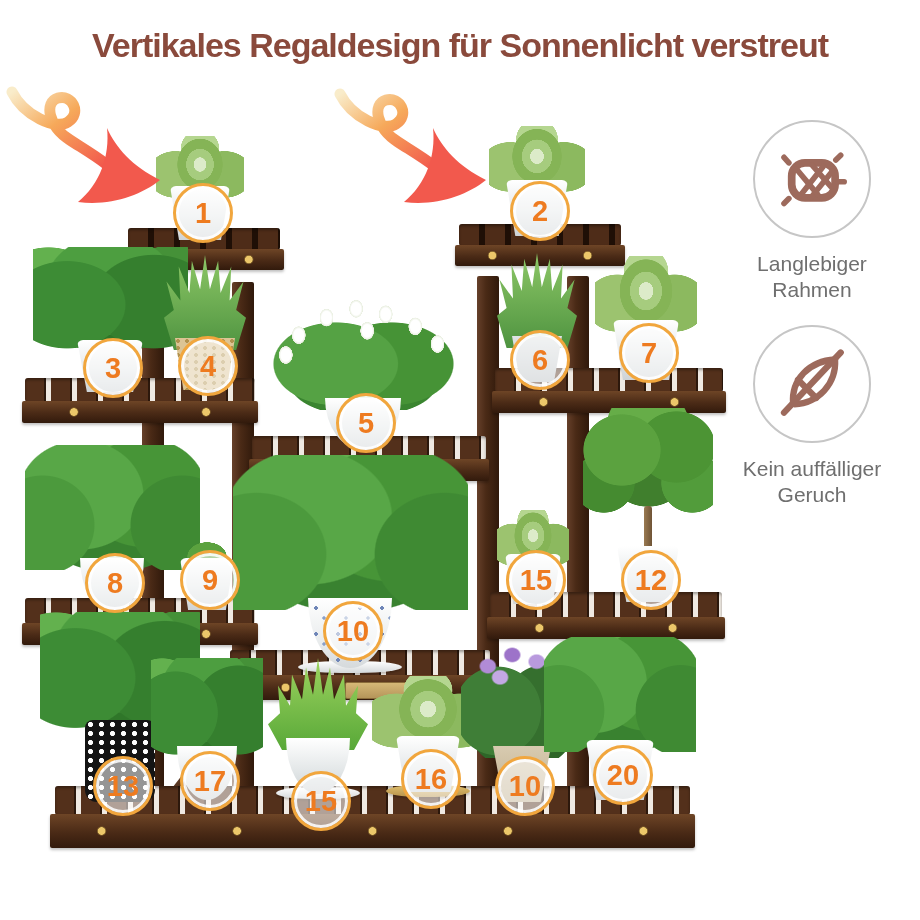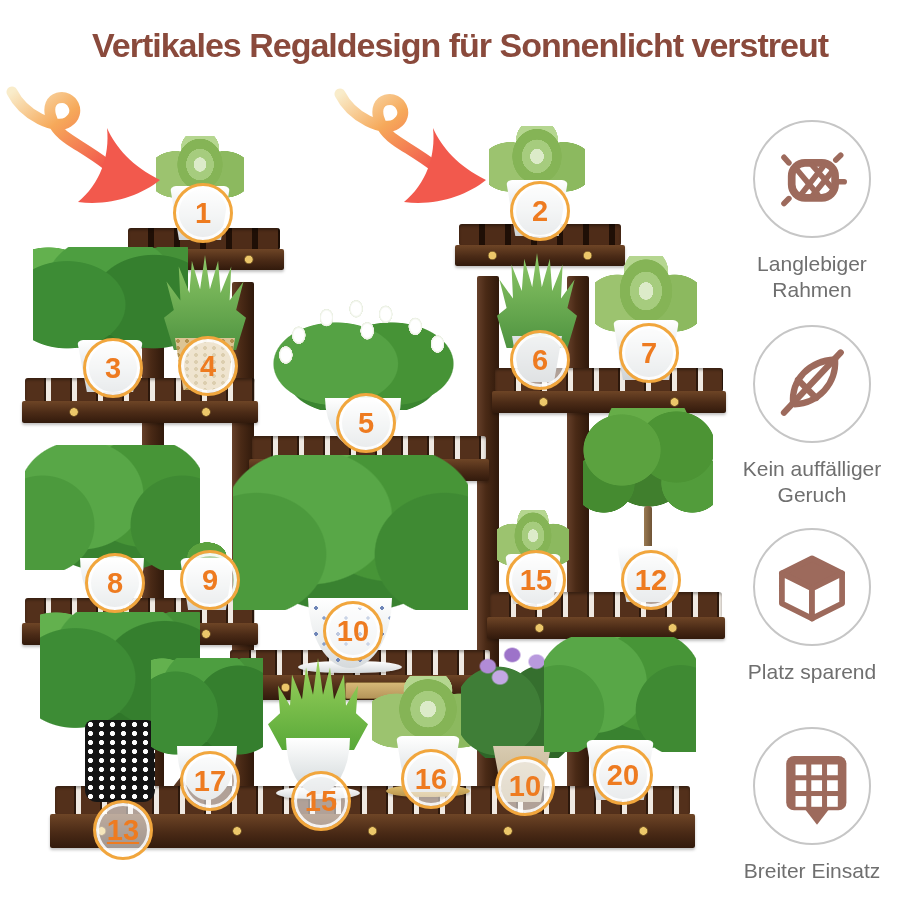--- a/index.html
+++ b/index.html
@@ -227,21 +227,21 @@
       <div class="badge" style="left: 323px; top: 601px; width: 54px; height: 54px;">10</div>
       <div class="fol f-succulent" style="left: 497px; top: 510px; width: 72px; height: 56px;"></div>
       <div class="pot pot-white" style="left: 505px; top: 554px; width: 56px; height: 50px;"></div>
       <div class="badge" style="left: 506px; top: 550px; width: 54px; height: 54px;">15</div>
       <div class="fol f-tree" style="left: 583px; top: 408px; width: 130px; height: 150px;"></div>
       <div class="trunk" style="left: 644px; top: 506px; width: 8px; height: 46px;"></div>
       <div class="pot pot-white" style="left: 617px; top: 546px; width: 62px; height: 56px;"></div>
       <div class="badge" style="left: 621px; top: 550px; width: 54px; height: 54px;">12</div>
       <div class="fol f-leafy" style="left: 40px; top: 612px; width: 160px; height: 120px;"></div>
       <div class="pot pot-mosaic" style="left: 85px; top: 720px; width: 70px; height: 82px;"></div>
-      <div class="badge" style="left: 93px; top: 800px; width: 54px; height: 54px; text-decoration: underline;">13</div>
+      <div class="badge" style="left: 93px; top: 756px; width: 54px; height: 54px;">13</div>
       <div class="fol f-leafy" style="left: 151px; top: 658px; width: 112px; height: 100px;"></div>
       <div class="pot pot-bowl" style="left: 177px; top: 746px; width: 60px; height: 54px;"></div>
       <div class="badge" style="left: 180px; top: 751px; width: 54px; height: 54px;">17</div>
       <div class="fol f-grass" style="left: 268px; top: 658px; width: 100px; height: 92px;"></div>
       <div class="saucer" style="left: 276px; top: 787px; width: 84px; height: 12px;"></div>
       <div class="pot pot-bowl" style="left: 286px; top: 738px; width: 64px; height: 56px;"></div>
       <div class="badge" style="left: 291px; top: 771px; width: 54px; height: 54px;">15</div>
       <div class="fol f-succulent" style="left: 372px; top: 676px; width: 112px; height: 72px;"></div>
       <div class="saucer bamboo" style="left: 386px; top: 785px; width: 84px; height: 12px;"></div>
       <div class="pot pot-white" style="left: 396px; top: 736px; width: 64px; height: 56px;"></div>
@@ -283,47 +283,15 @@
         <g stroke="#9d6a5c" fill="none" stroke-width="9" stroke-linecap="round" stroke-linejoin="round">
           <path d="M33,88 C30,54 56,27 93,25 C95,60 69,87 35,89 Z"></path>
           <line x1="20" y1="101" x2="101" y2="15"></line>
           <line x1="40" y1="54" x2="66" y2="80"></line>
         </g>
       </svg>
     </div>
     <div class="flabel">Kein auffälliger Geruch</div>
   </div>
 
-  <div class="feature" style="top:528px">
-    <div class="fcircle">
-      <svg width="86" height="86" viewBox="0 0 120 120">
-        <g stroke="#9d6a5c" stroke-width="8" stroke-linejoin="round">
-          <polygon points="60,20 102,41 60,62 18,41" fill="#9d6a5c"></polygon>
-          <polygon points="18,41 60,62 60,104 18,83" fill="#fff"></polygon>
-          <polygon points="102,41 102,83 60,104 60,62" fill="#fff"></polygon>
-        </g>
-      </svg>
-    </div>
-    <div class="flabel">Platz sparend</div>
-  </div>
-
-  <div class="feature" style="top:727px">
-    <div class="fcircle">
-      <svg width="86" height="86" viewBox="0 0 120 120">
-        <rect x="24" y="18" width="84" height="76" rx="11" fill="#9d6a5c"></rect>
-        <path d="M50,92 L84,92 L67,114 Z" fill="#9d6a5c"></path>
-        <g fill="#fff">
-          <rect x="37" y="30" width="15" height="15"></rect>
-            <rect x="59" y="30" width="15" height="15"></rect>
-            <rect x="81" y="30" width="15" height="15"></rect>
-          <rect x="37" y="52" width="15" height="15"></rect>
-            <rect x="59" y="52" width="15" height="15"></rect>
-            <rect x="81" y="52" width="15" height="15"></rect>
-          <rect x="37" y="74" width="15" height="15"></rect>
-            <rect x="59" y="74" width="15" height="15"></rect>
-            <rect x="81" y="74" width="15" height="15"></rect>
-        </g>
-      </svg>
-    </div>
-    <div class="flabel">Breiter Einsatz</div>
-  </div>
+
 
 </div>
 
 </body></html>

